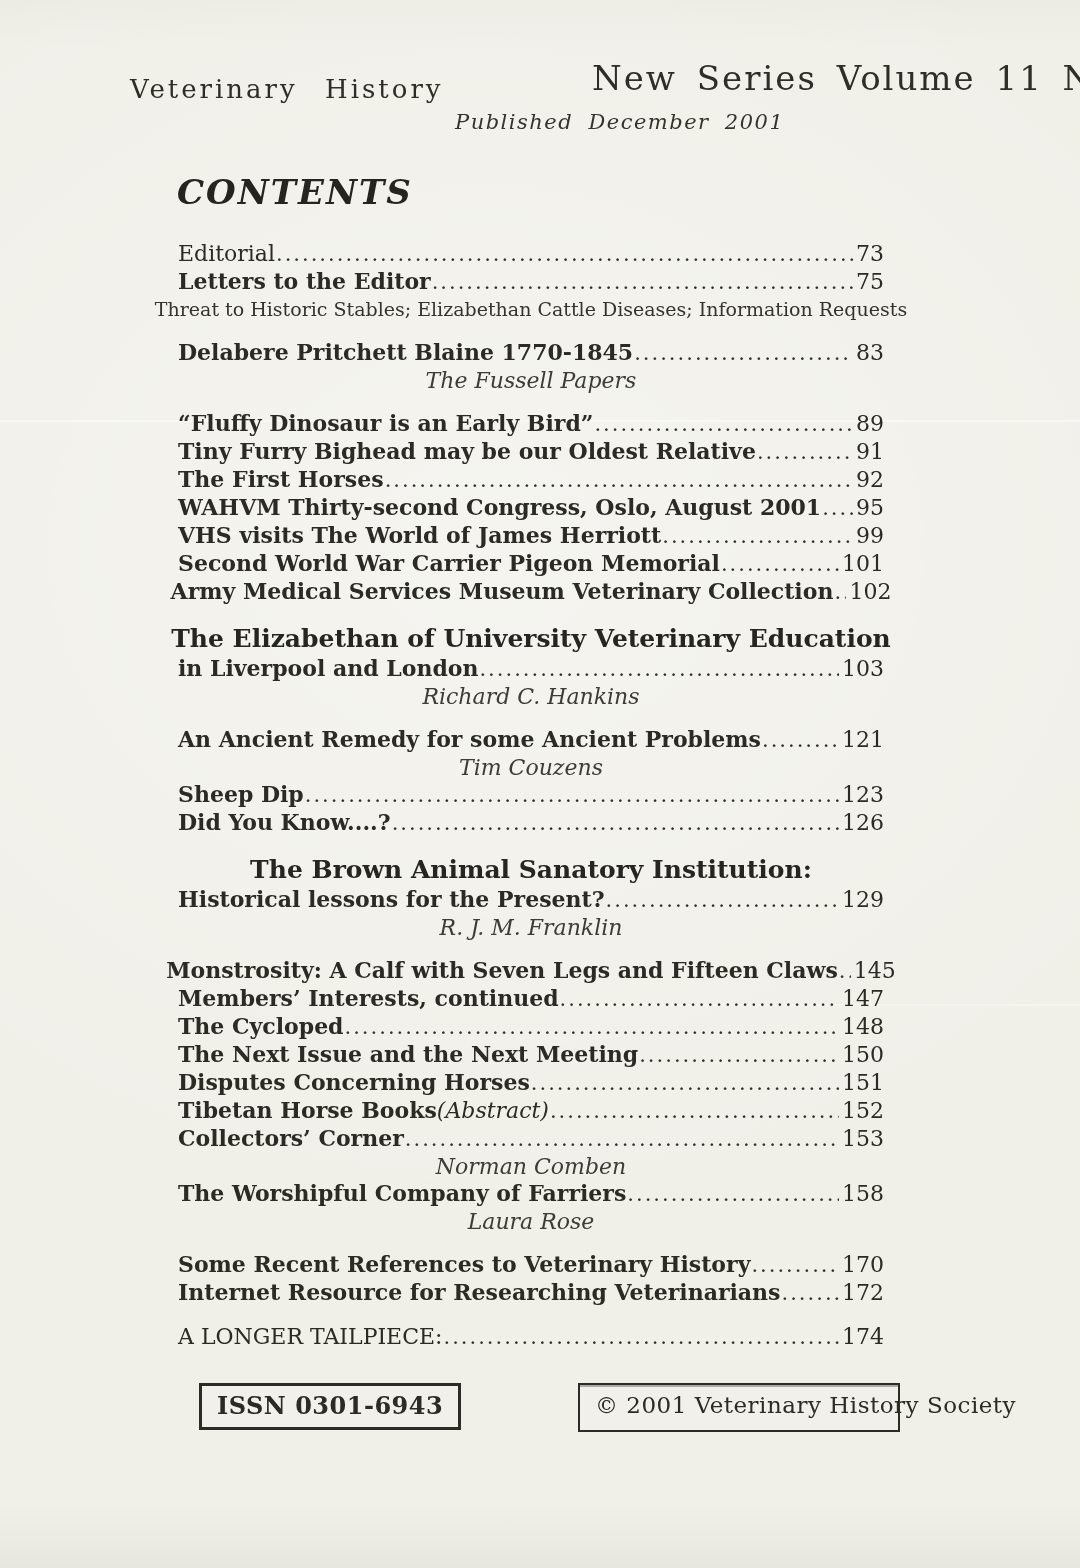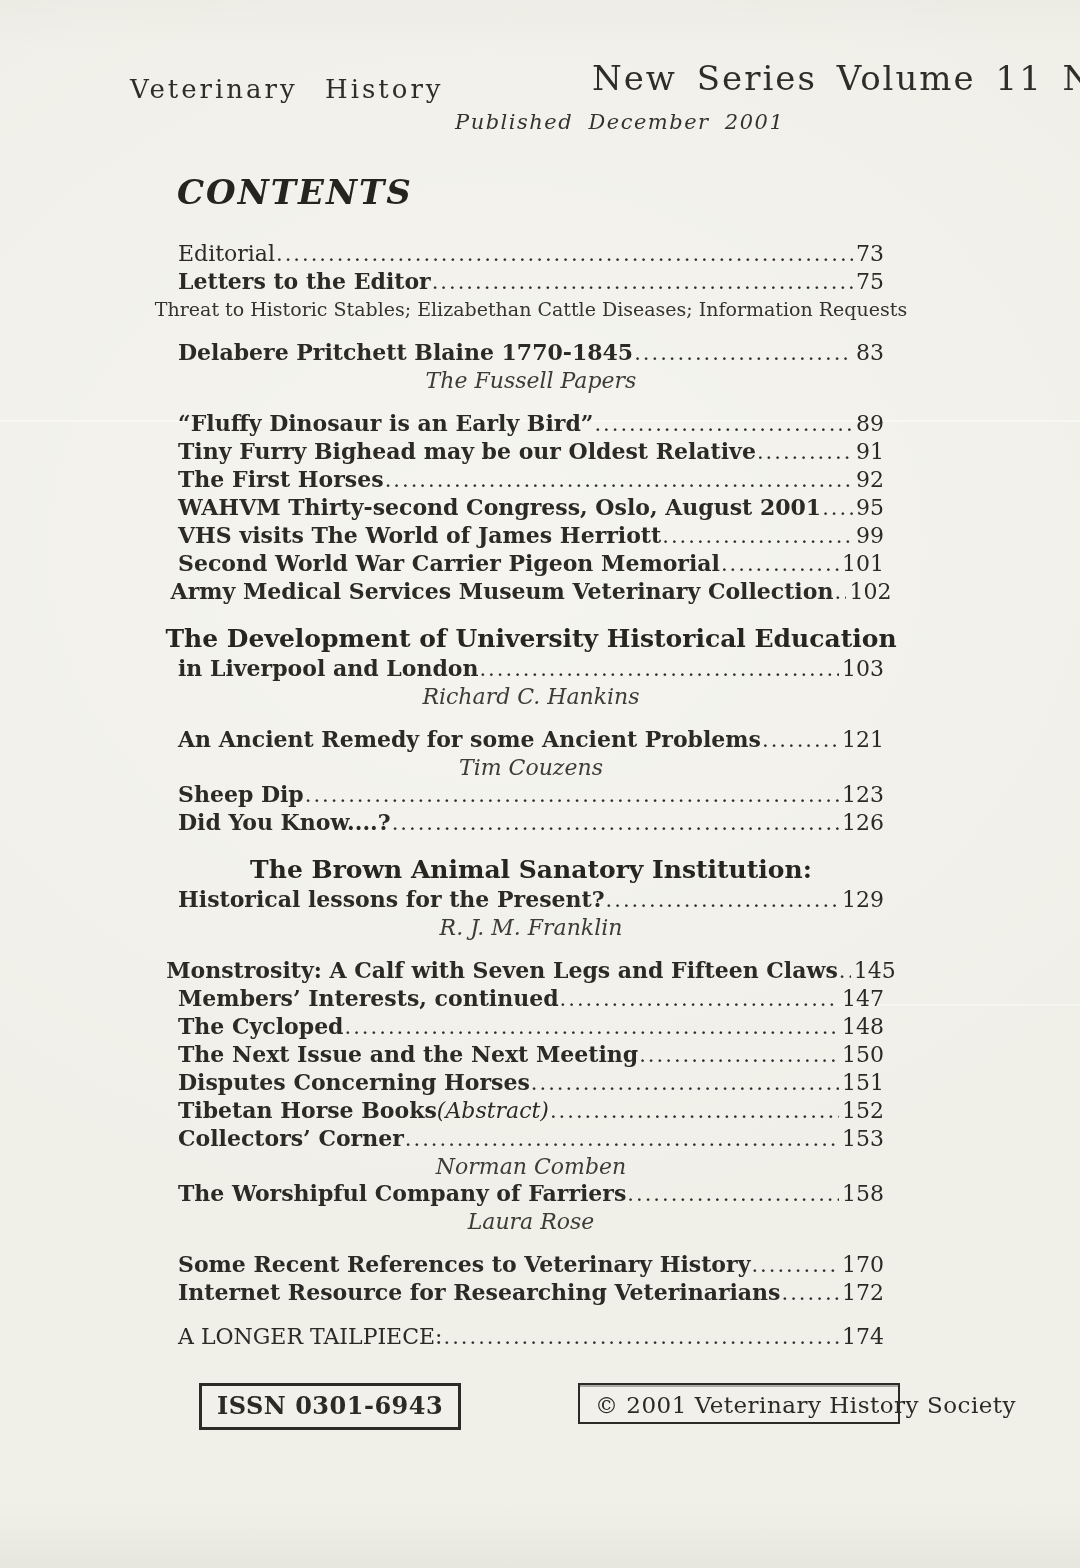--- a/index.html
+++ b/index.html
@@ -64,21 +64,21 @@
     padding:5px 15px 7px 15px;
     font-size:24px;font-weight:bold;letter-spacing:0.5px;
     background:rgba(255,255,255,0.1);
     margin-left:27px;
   }
   .copyright-box{
     position:absolute;left:578px;top:1383px;
     width:288px;
     border:2px solid #2c2b26;
     box-shadow:inset 0 2px 0 rgba(44,43,38,0.35);
-    padding:7px 15px 4px 15px;
+    padding:7px 15px 12px 15px;
     font-size:23px;text-align:center;letter-spacing:0.5px;
     background:rgba(255,255,255,0.1);
     white-space:nowrap;
   }
 </style>
 </head>
 <body>
 
 <div class="page">
   <div class="scanline one"></div>
@@ -141,21 +141,21 @@
         <span class="t">Second World War Carrier Pigeon Memorial</span>
         <span class="leader"></span>
         <span class="pg">101</span>
       </div>
       <div class="row bold">
         <span class="t">Army Medical Services Museum Veterinary Collection</span>
         <span class="leader"></span>
         <span class="pg">102</span>
       </div>
       <div class="row heading gap">
-        <span class="t">The Development of University Historical Education</span>
+        <span class="t">The Elizabethan of University Veterinary Education</span>
       </div>
       <div class="row bold">
         <span class="t">in Liverpool and London</span>
         <span class="leader"></span>
         <span class="pg">103</span>
       </div>
       <div class="row byline">
         <span class="t">Richard C. Hankins</span>
       </div>
       <div class="row bold gap">

